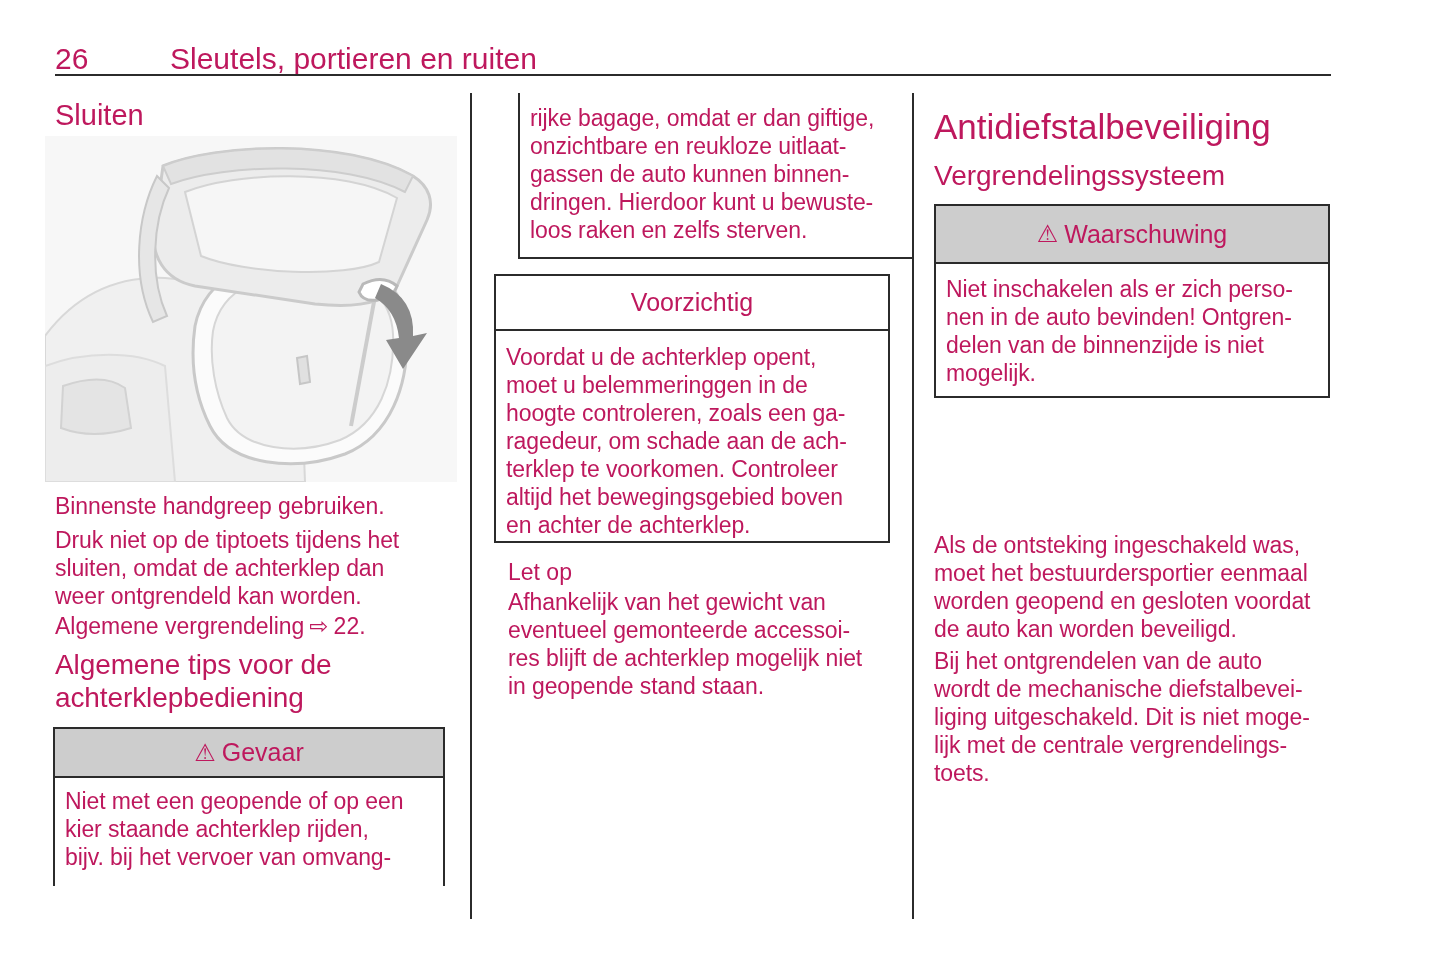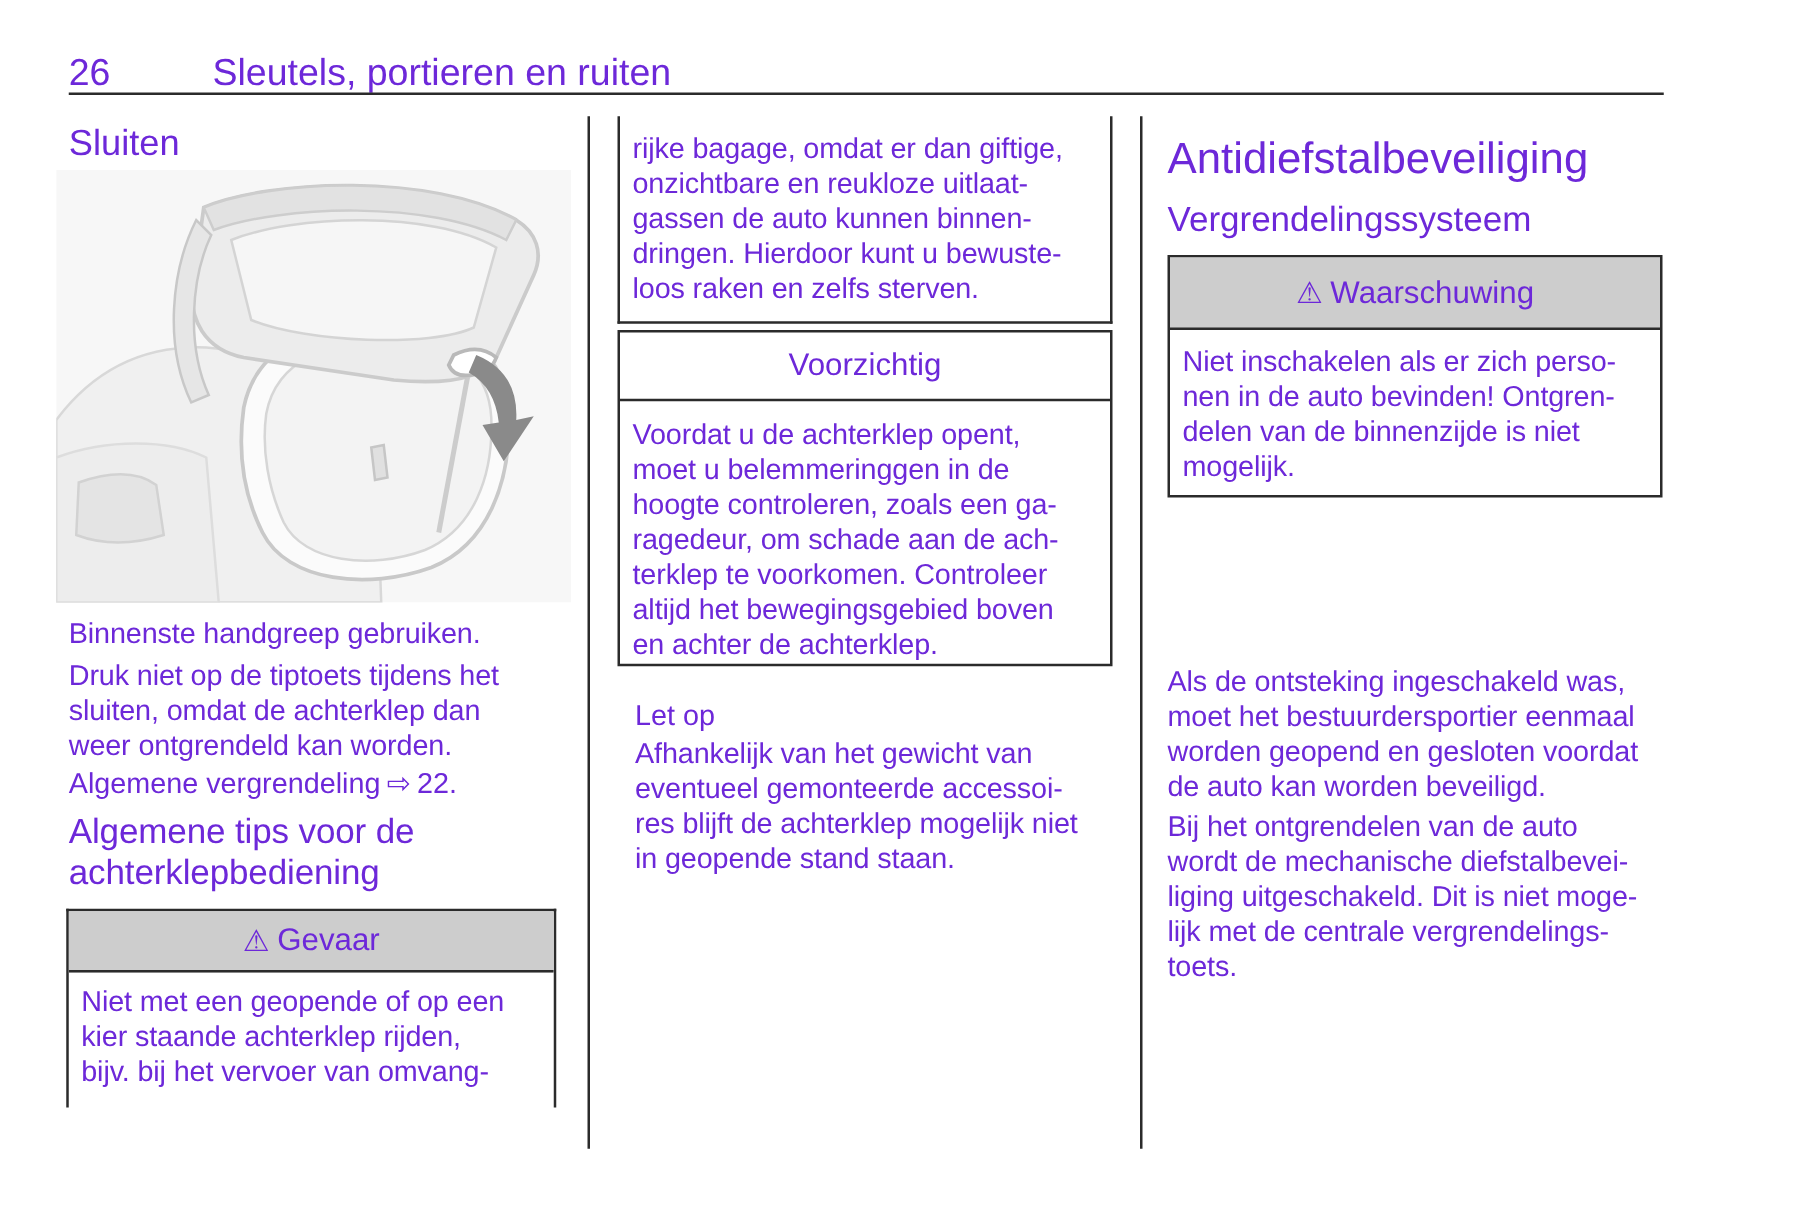--- a/index.html
+++ b/index.html
@@ -1,36 +1,36 @@
 <!DOCTYPE html>
 <html><head>
 <meta charset="utf-8">
 <style>
   html,body{margin:0;padding:0;background:#ffffff;}
   .page{
     position:relative;
     width:1445px;height:966px;
     background:#ffffff;
     font-family:"Liberation Sans","DejaVu Sans",sans-serif;
-    color:#6d28d9;
+    color:#be185d;
     overflow:hidden;
   }
   .abs{position:absolute;}
   .pre{white-space:pre-line;letter-spacing:-0.1px;}
   .body-text{font-size:23px;line-height:28px;}
   .page-number{font-size:30px;}
   .page-title{font-size:30px;}
   .header-rule{background:#2b2b2b;height:2px;}
   .col-divider{width:2px;background:#2b2b2b;}
   .small-heading{font-size:29px;text-align:center;}
   .sub-heading{font-size:28px;line-height:33px;}
   .h1{font-size:35px;line-height:38px;}
   .h2{font-size:28px;line-height:32px;}
   .warn-box{border:2px solid #2b2b2b;background:#ffffff;box-sizing:border-box;}
-  .warn-box.no-top{border-top:none;}
+  .warn-box.no-top{border-top:none;margin-left:24px;}
   .warn-box.no-bottom{border-bottom:none;}
   .box-header{
     display:flex;align-items:center;justify-content:center;
     border-bottom:2px solid #2b2b2b;
     font-size:25px;
   }
   .box-header.gray{background:#cdcdcd;}
   .box-body{padding:9px 10px;font-size:23px;line-height:28px;}
   .warn-icon{font-family:"DejaVu Sans",sans-serif;font-size:24px;margin-right:6px;}
   .ref-arrow{font-family:"DejaVu Sans",sans-serif;padding:0 5px;}
@@ -112,21 +112,21 @@
   </div>
 
   <div class="abs warn-box no-top" style="left:494px;top:93px;width:396px;">
     <div class="box-body pre" style="padding-top:11px;padding-bottom:13px;">rijke bagage, omdat er dan giftige,
 onzichtbare en reukloze uitlaat-
 gassen de auto kunnen binnen-
 dringen. Hierdoor kunt u bewuste-
 loos raken en zelfs sterven.</div>
   </div>
 
-  <div class="abs warn-box" style="left:494px;top:264px;width:396px;">
+  <div class="abs warn-box" style="left:494px;top:274px;width:396px;">
     <div class="box-header" style="height:53px;">
       <span>Voorzichtig</span>
     </div>
     <div class="box-body pre" style="padding-top:12px;padding-bottom:2px;">Voordat u de achterklep opent,
 moet u belemmeringgen in de
 hoogte controleren, zoals een ga-
 ragedeur, om schade aan de ach-
 terklep te voorkomen. Controleer
 altijd het bewegingsgebied boven
 en achter de achterklep.</div>

